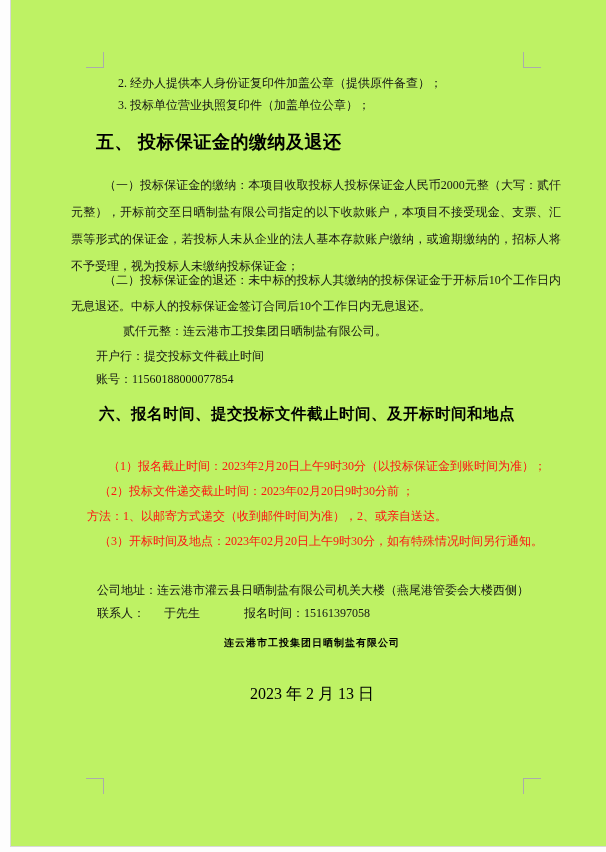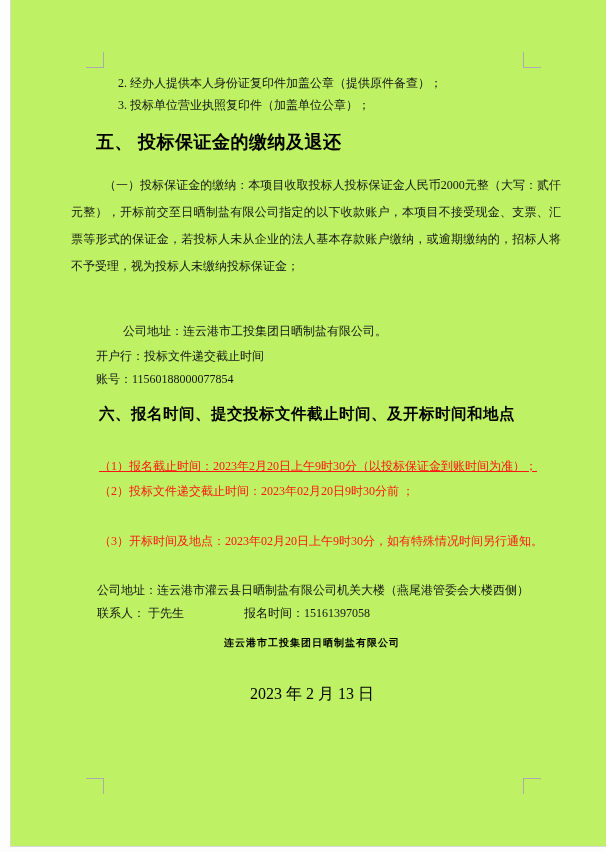--- a/index.html
+++ b/index.html
@@ -86,32 +86,34 @@
   <div class="crop tl"></div>
   <div class="crop tr"></div>
   <div class="crop bl"></div>
   <div class="crop br"></div>
 
   <div class="line" style="left:107px; top:76px;">2. 经办人提供本人身份证复印件加盖公章（提供原件备查）；</div>
   <div class="line" style="left:107px; top:98px;text-align:center;">3. 投标单位营业执照复印件（加盖单位公章）；</div>
 
   <div class="heading h5">五、 投标保证金的缴纳及退还</div>
   <div class="para" style="top:172px;">（一）投标保证金的缴纳：本项目收取投标人投标保证金人民币2000元整（大写：贰仟元整），开标前交至日晒制盐有限公司指定的以下收款账户，本项目不接受现金、支票、汇票等形式的保证金，若投标人未从企业的法人基本存款账户缴纳，或逾期缴纳的，招标人将不予受理，视为投标人未缴纳投标保证金；</div>
-  <div class="line" style="left:112px; top:324px;">公司地址：连云港市工投集团日晒制盐有限公司。</div>
-  <div class="line" style="left:85px; top:349px;">开户行：投标文件递交截止时间</div>
+  <div class="para" style="top:267px; line-height:26px;">（二）投标保证金的退还：未中标的投标人其缴纳的投标保证金于开标后10个工作日内无息退还。中标人的投标保证金签订合同后10个工作日内无息退还。</div>
+  <div class="line" style="left:112px; top:324px;">贰仟元整：连云港市工投集团日晒制盐有限公司。</div>
+  <div class="line" style="left:85px; top:349px;">开户行：提交投标文件截止时间</div>
   <div class="line" style="left:85px; top:372px;">账号：11560188000077854</div>
 
   <div class="heading h6">六、报名时间、提交投标文件截止时间、及开标时间和地点</div>
-  <div class="line red" style="left: 88px; top: 459px; color: rgb(254, 20, 18); text-decoration: underline;">（1）报名截止时间：2023年2月20日上午9时30分（以投标保证金到账时间为准）；</div>
+  <div class="line red" style="left: 97px; top: 459px; color: rgb(254, 20, 18);">（1）报名截止时间：2023年2月20日上午9时30分（以投标保证金到账时间为准）；</div>
   <div class="line red" style="left: 88px; top: 484px; color: rgb(254, 20, 18);">（2）投标文件递交截止时间：2023年02月20日9时30分前 ；</div>
+  <div class="line red" style="left: 76px; top: 509px; color: rgb(254, 20, 18);">方法：1、以邮寄方式递交（收到邮件时间为准），2、或亲自送达。</div>
   <div class="line red" style="left: 88px; top: 534px; color: rgb(254, 20, 18);">（3）开标时间及地点：2023年02月20日上午9时30分，如有特殊情况时间另行通知。</div>
   <div class="line" style="left:86px; top:583px;">公司地址：连云港市灌云县日晒制盐有限公司机关大楼（燕尾港管委会大楼西侧）</div>
 
   <div>
     <span class="line" style="left:86px; top:606px;">联系人：</span>
-    <span class="line" style="left:137px; top:606px;">于先生</span>
+    <span class="line" style="left:153px; top:606px;">于先生</span>
     <span class="line" style="left:233px; top:606px;"><span>报名时间：</span><span>15161397058</span></span>
   </div>
 
   <div class="center company-sign">连云港市工投集团日晒制盐有限公司</div>
   <div class="center date-sign">2023 年 2 月 13 日</div>
 
 </div>
 
 </body></html>

